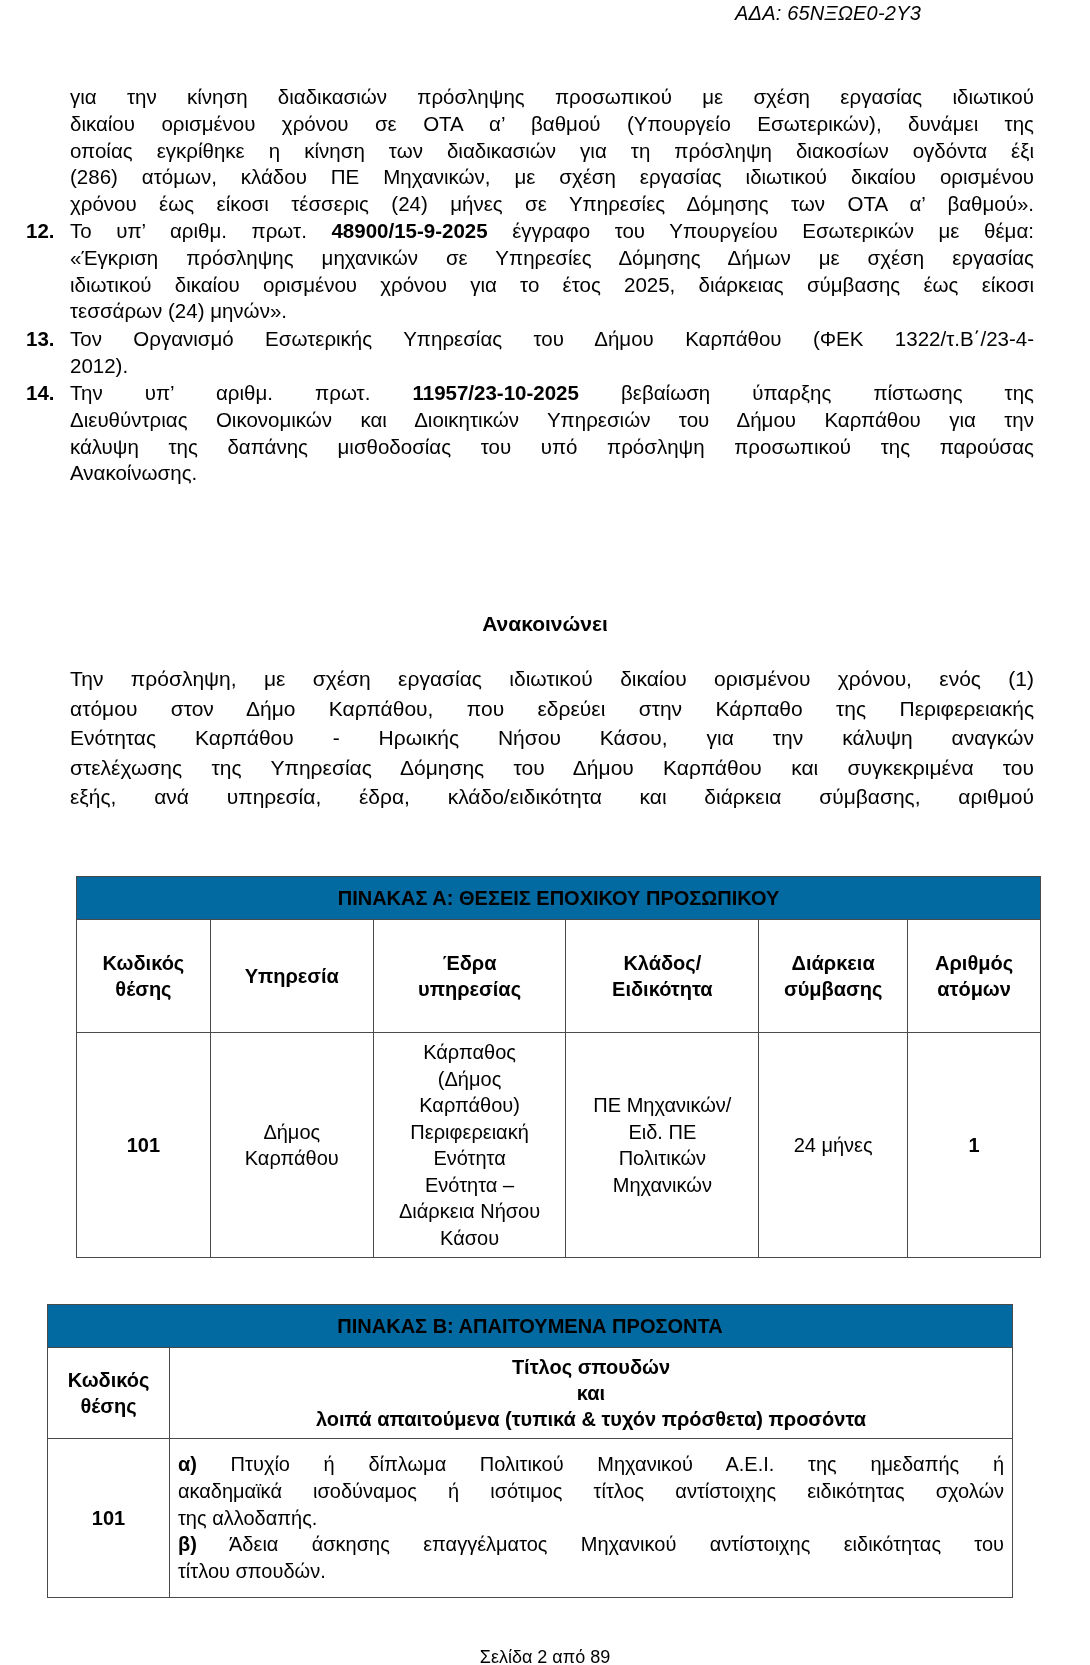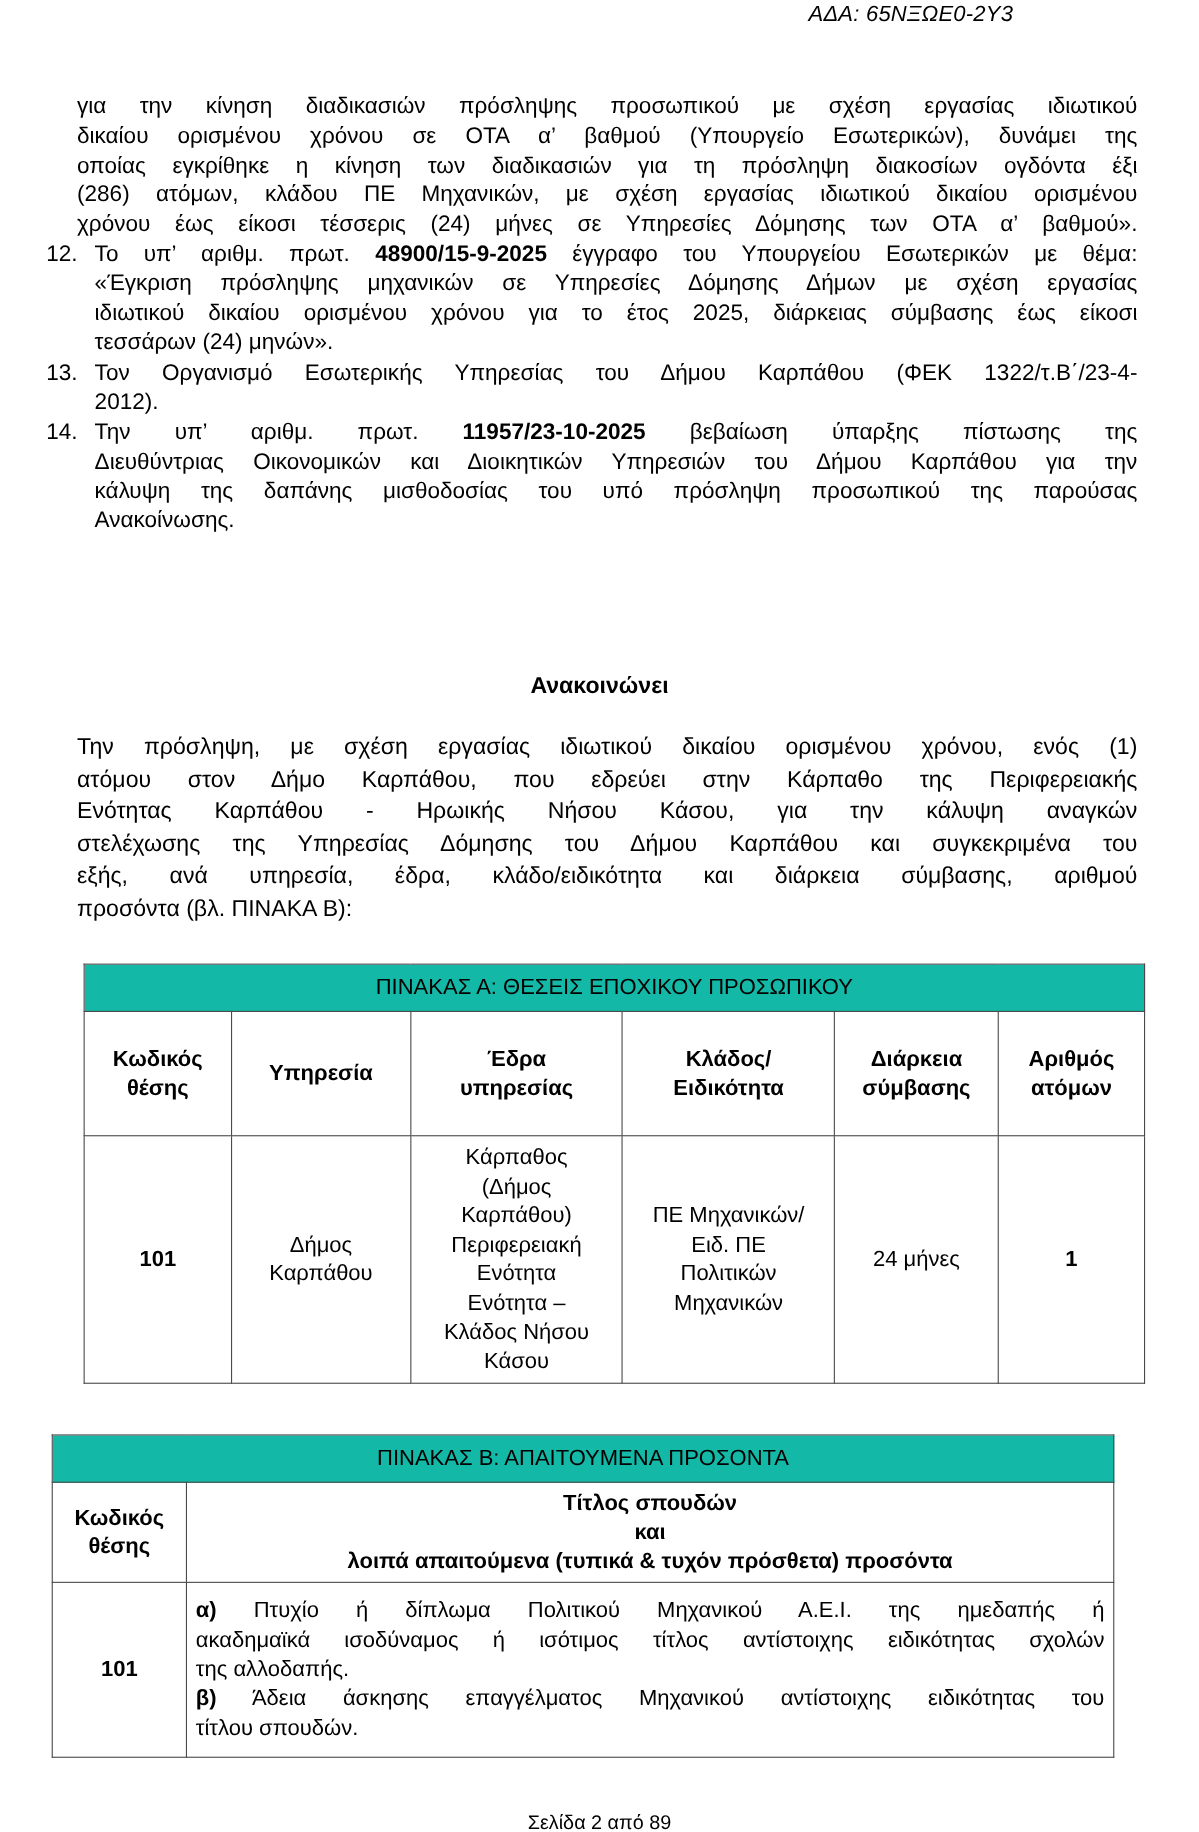--- a/index.html
+++ b/index.html
@@ -13,39 +13,39 @@
     font-size: 20px; letter-spacing: 0.2px; font-style: italic;
   }
   .body-text { font-size: 20.5px; line-height: 26.8px; text-align: justify; }
   .intro {
     position: absolute; left: 70px; top: 84px; width: 964px;
     text-align-last: left;
   }
   .item {
     position: absolute; left: 26px; width: 1008px; display: flex;
   }
-  .item .num { width: 44px; font-weight: normal; flex: none; margin-left: 16px; }
+  .item .num { width: 44px; font-weight: bold; flex: none; }
   .item .txt { width: 964px; text-align: justify; }
   .item .txt .ln { display: block; text-align: justify; text-align-last: justify; }
   .item .txt .ln.end { text-align-last: left; }
   b { font-weight: bold; }
   .heading {
     position: absolute; top: 588px; left: 0; width: 1090px; text-align: center;
     font-size: 21px; font-weight: bold; margin-top: 24px;
   }
   .announce {
     position: absolute; left: 70px; top: 644px; width: 964px;
     font-size: 21px; line-height: 29.6px; font-weight: normal; margin-top: 20px;
   }
   .announce .ln { display: block; text-align: justify; text-align-last: justify; }
   .announce .ln.end { text-align-last: left; }
 
   table { border-collapse: collapse; position: absolute; font-size: 20px; }
   td, th { border: 1.5px solid #4a4a4a; text-align: center; vertical-align: middle; padding: 0 4px; }
-  .title-row td { background: #14b8a6; font-weight: normal; }
+  .title-row td { background: #0369a1; font-weight: bold; }
   .hdr td { font-weight: bold; line-height: 26px; }
   .tableA { left: 76px; top: 876px; width: 965px; }
   .tableA .title-row td { height: 42px; }
   .tableA .hdr td { height: 112px; }
   .tableA .body-row td { height: 224px; line-height: 26.5px; }
   .tableB { left: 47px; top: 1304px; width: 966px; }
   .tableB .title-row td { height: 42px; margin-left: 20px; }
   .tableB .hdr td { height: 90px; }
   .tableB .body-row td { height: 150px; }
   .tableB .req { text-align: justify; padding: 4px 8px; line-height: 26.8px; }
@@ -99,21 +99,20 @@
 </div>
 
 <div class="heading">Ανακοινώνει</div>
 
 <div class="announce">
   <span class="ln">Την πρόσληψη, με σχέση εργασίας ιδιωτικού δικαίου ορισμένου χρόνου, ενός (1)</span>
   <span class="ln">ατόμου στον Δήμο Καρπάθου, που εδρεύει στην Κάρπαθο της Περιφερειακής</span>
   <span class="ln">Ενότητας Καρπάθου - Ηρωικής Νήσου Κάσου, για την κάλυψη αναγκών</span>
   <span class="ln">στελέχωσης της Υπηρεσίας Δόμησης του Δήμου Καρπάθου και συγκεκριμένα του</span>
   <span class="ln">εξής, ανά υπηρεσία, έδρα, κλάδο/ειδικότητα και διάρκεια σύμβασης, αριθμού</span>
-  <span class="ln end">προσόντα (βλ. ΠΙΝΑΚΑ Β):</span>
 </div>
 
 <table class="tableA">
   <colgroup>
     <col style="width:134px">
       <col style="width:163px">
       <col style="width:193px">
     <col style="width:193px">
       <col style="width:149px">
       <col style="width:133px">
@@ -153,21 +152,21 @@
       <div>Δήμος</div>
       <div>Καρπάθου</div>
     </td>
     <td>
       <div>Κάρπαθος</div>
       <div>(Δήμος</div>
       <div>Καρπάθου)</div>
       <div>Περιφερειακή</div>
       <div>Ενότητα</div>
       <div>Ενότητα –</div>
-      <div>Κλάδος Νήσου</div>
+      <div>Διάρκεια Νήσου</div>
       <div>Κάσου</div>
     </td>
     <td>
       <div>ΠΕ Μηχανικών/</div>
       <div>Ειδ. ΠΕ</div>
       <div>Πολιτικών</div>
       <div>Μηχανικών</div>
     </td>
     <td>24 μήνες</td>
     <td style="font-weight:bold">1</td>

